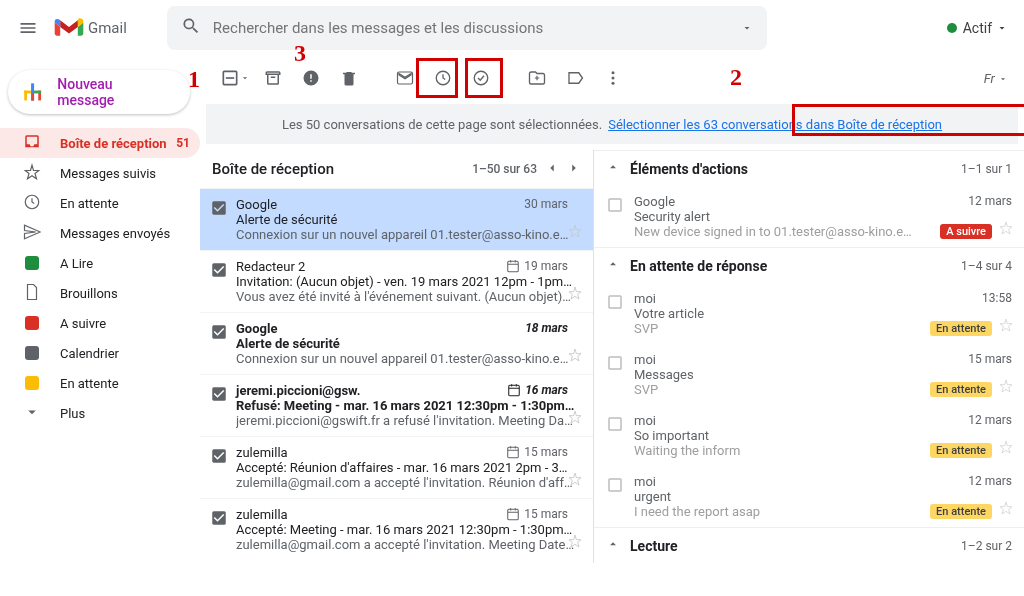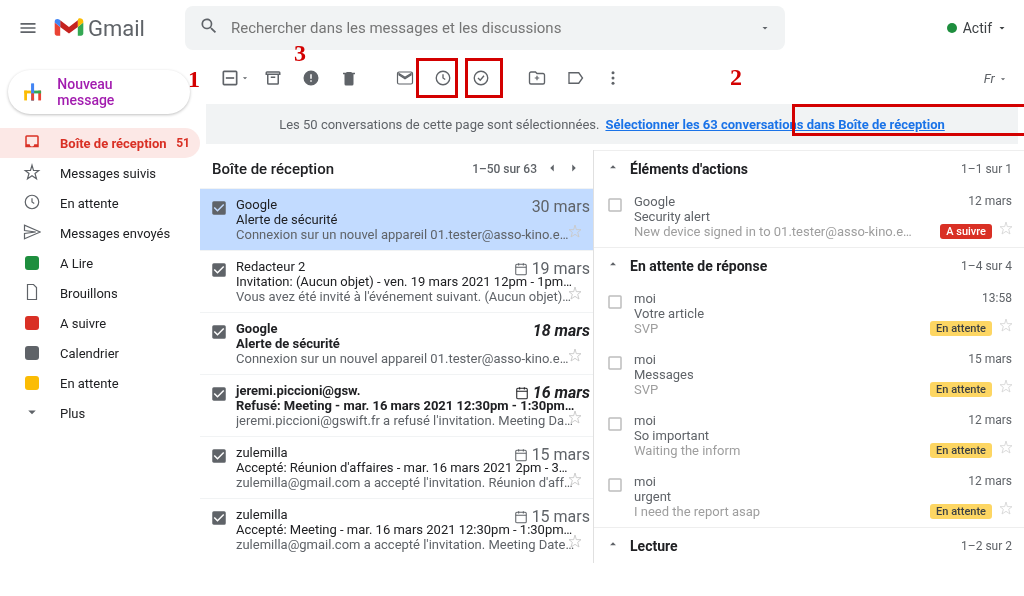--- a/index.html
+++ b/index.html
@@ -1,21 +1,21 @@
 <!DOCTYPE html>
 <html><head>
 <meta charset="utf-8">
 <style>
   * { margin:0; padding:0; box-sizing:border-box; font-family:Roboto,Arial,sans-serif; }
   body { width:1024px; height:596px; overflow:hidden; background:#fff; color:#202124; }
   
   .header { height:56px; display:flex; align-items:center; padding:0 16px; }
   .menu-btn { color:#5f6368; width:24px; display:flex; justify-content:center; }
   .logo { display:flex; align-items:center; margin-left:14px; }
-  .logo-text { font-size:22px; color:#5f6368; margin-left:4px; }
+  .logo-text { font-size:15px; color:#5f6368; margin-left:4px; }
   .search { flex:0 0 600px; margin-left:40px; height:44px; background:#f1f3f4; border-radius:8px; display:flex; align-items:center; padding:0 14px; color:#5f6368; position:relative;}
   .search input { border:none; background:transparent; flex:1; font-size:15px; color:#1d4ed8; outline:none; margin-left:12px;}
   .search .drop { position:absolute; right:14px; }
   .status { margin-left:auto; display:flex; align-items:center; font-size:14px; color:#3c4043;}
   .status .dot{width:10px;height:10px;border-radius:50%;background:#1e8e3e;margin-right:6px;}
   
   .page{display:flex; height:540px;}
   .sidebar{width:200px; padding-top:6px;}
   .compose{margin:8px 10px 14px 8px; height:44px; border-radius:22px; box-shadow:0 1px 3px rgba(0,0,0,.25); display:flex; align-items:center; padding:0 20px 0 12px; font-size:14px; color:#a21caf; font-weight:500;}
   .compose svg{margin-right:12px;}
@@ -30,37 +30,37 @@
   .main{flex:1; position:relative;}
   .toolbar{height:44px; display:flex; align-items:center; padding:0 16px; color:#5f6368; position:relative;}
   .tool{width:38px;height:36px;display:flex;align-items:center;justify-content:center;}
   .toolbar .lang{margin-left:auto;font-size:13px;font-style:italic;}
   .redbox{position:absolute; border:3px solid #d30000;}
   .redbox.r1{left:216px; top:2px; width:42px; height:40px;}
   .redbox.r2{left:265px; top:2px; width:38px; height:40px;}
   .redbox.r3{left:592px; top:48px; width:332px; height:32px;}
   .numlabel{position:absolute; font:700 24px Georgia,serif; color:#d30000;}
   .banner{background:#f1f3f4; height:40px; display:flex; align-items:center; justify-content:center; font-size:13px; color:#5f6368; margin:4px 6px 0 6px;}
-  .banner a{color:#1a73e8; margin-left:6px; font-weight:700;}
+  .banner a{color:#1a73e8; margin-left:6px; font-weight:400;}
   .split{display:flex; margin-top:6px;}
   .listcol{flex:0 0 394px; border-right:1px solid #e0e0e0;}
   .sidecol{flex:1;}
   .sec-head{display:flex;align-items:center; height:38px; padding:0 12px; font-size:15px; font-weight:500;}
   .sec-head .pager{margin-left:auto;color:#5f6368;font-size:12px;display:flex;align-items:center;gap:8px;}
   .sec-head .chev{color:#5f6368;cursor:pointer;}
   .row{display:flex; padding:8px 10px; font-size:13px; border-top:1px solid #f1f3f4; position:relative;}
   .row .ck{width:20px;color:#5f6368;margin-right:6px; margin-top:2px;}
   .row.selected{background:#c2dbff;}
   .row .body{flex:1; min-width:0;}
   .row .sender{font-weight:700;color:#202124;}
   .row.read .sender{font-weight:400;}
   .row .subj{color:#202124;font-weight:700;}
   .row.read .subj{font-weight:400;}
   .row .snip{color:#5f6368; white-space:nowrap; overflow:hidden; text-overflow:ellipsis; max-width:340px;}
-  .row .date{position:absolute; top:8px; right:3px; font-size:16px; color:#5f6368; display:flex; align-items:center; gap:4px;}
+  .row .date{position:absolute; top:8px; right:25px; font-size:12px; color:#5f6368; display:flex; align-items:center; gap:4px;}
   .row .date.bold{font-weight:700;color:#202124;font-style:italic;}
   .row .star{position:absolute; right:10px; bottom:8px; color:#c9c9c9;}
   .badge{display:inline-block;padding:1px 6px;border-radius:3px;font-size:11px;font-weight:500;}
   .badge.red{background:#d93025;color:#fff;}
   .badge.yellow{background:#fdd663;color:#3c4043;}
   .group-head{display:flex;align-items:center;height:36px;padding:0 12px;font-size:14px;font-weight:700;border-top:1px solid #eee;}
   .group-head .range{margin-left:auto;color:#5f6368;font-weight:400;font-size:12px;}
   .group-head .chev2{color:#5f6368;margin-right:10px;}
   .side-row{display:flex;padding:8px 12px;font-size:13px;position:relative;}
   .side-row .ck{width:18px;color:#bdbdbd;margin-right:10px;margin-top:2px;}

